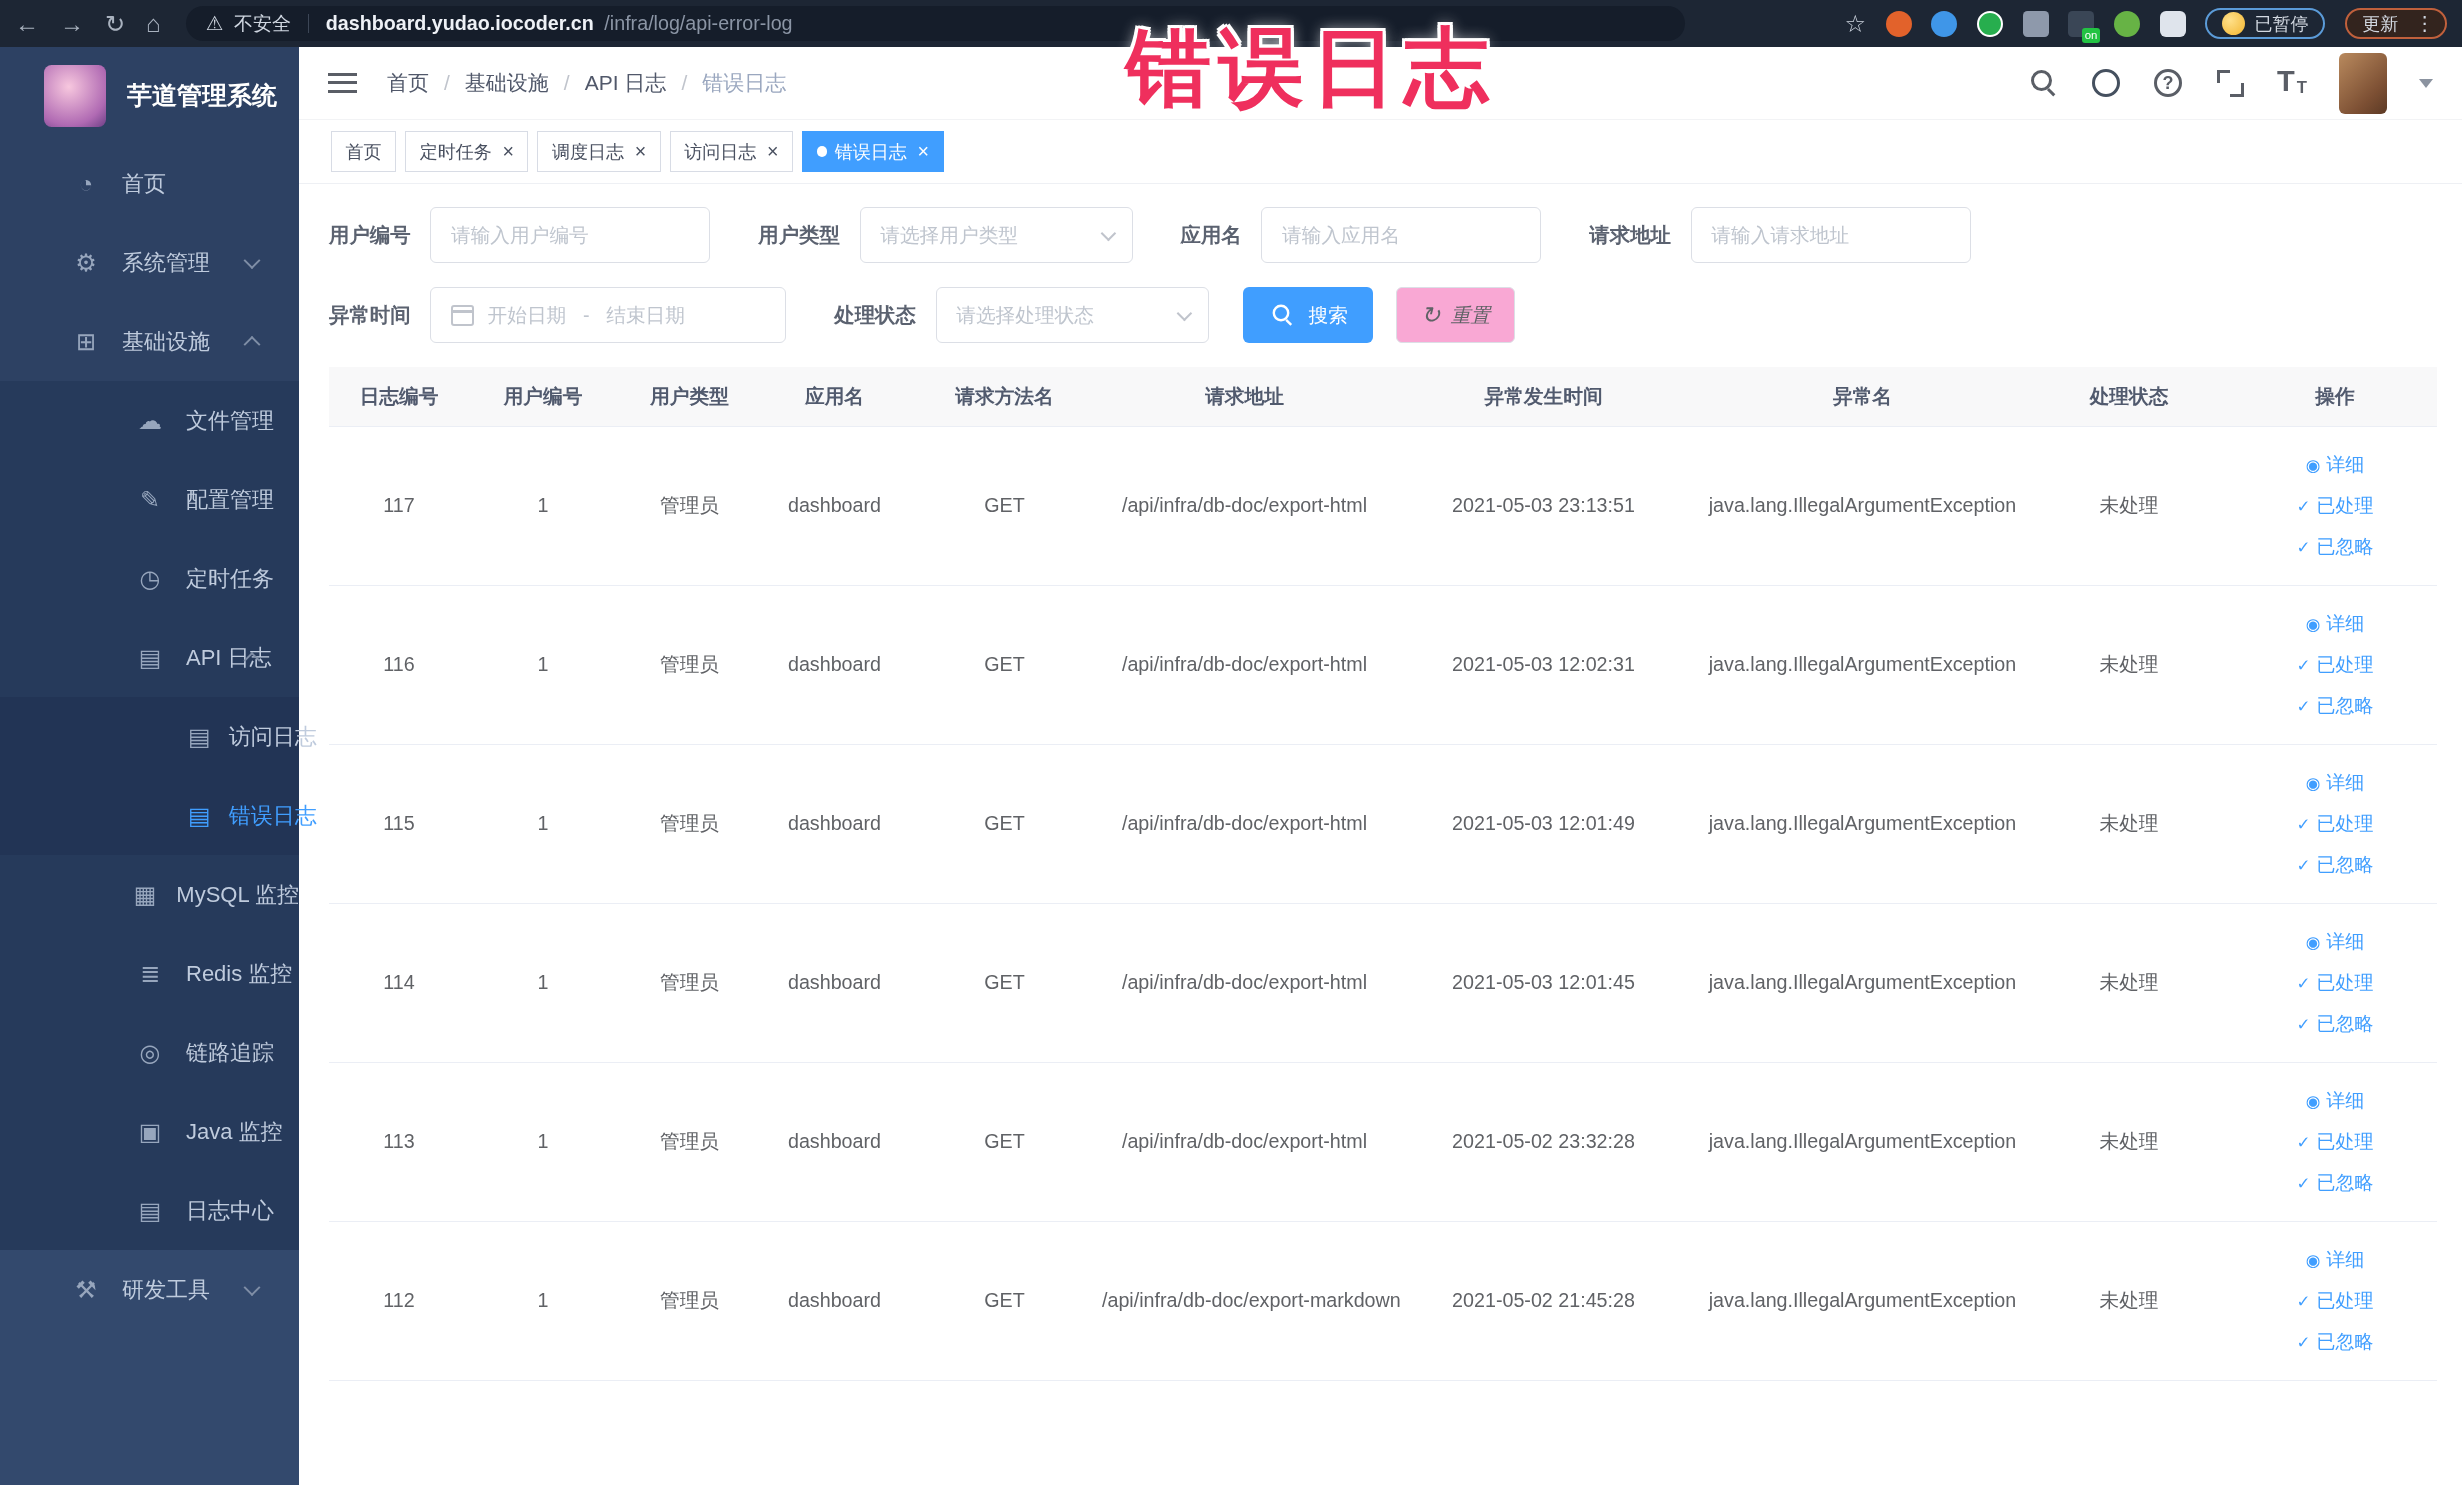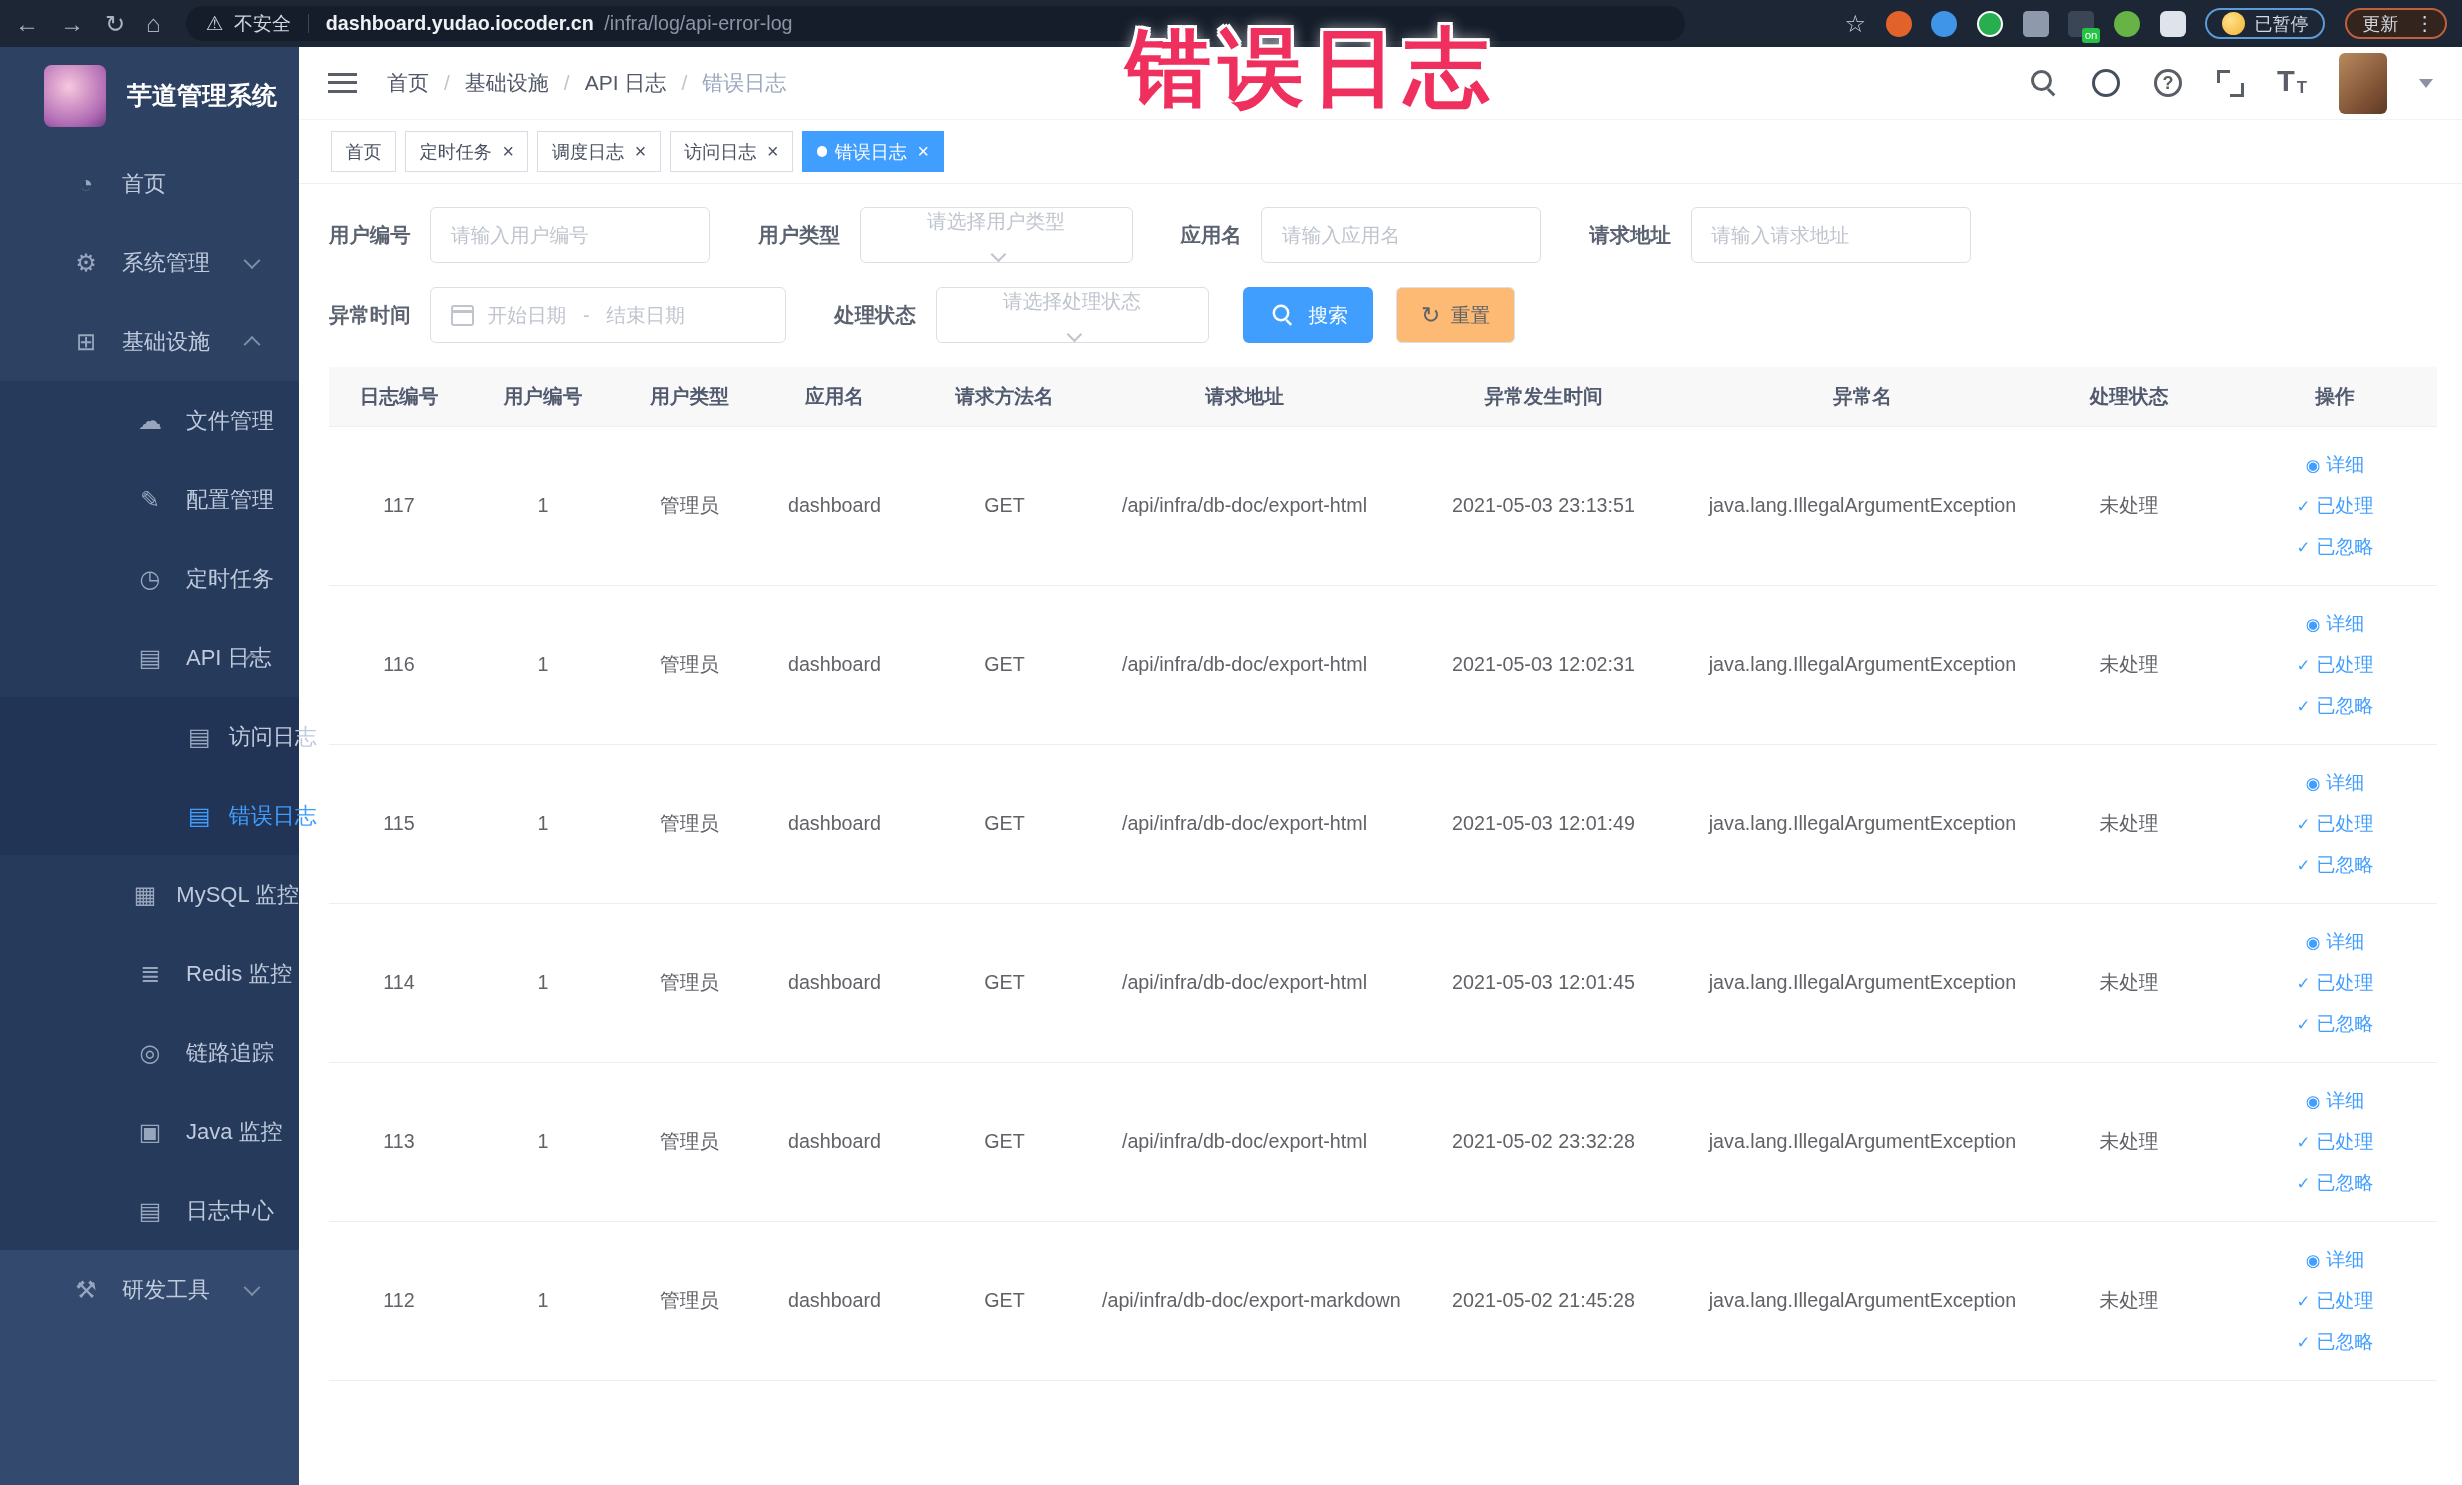--- a/index.html
+++ b/index.html
@@ -102,30 +102,30 @@
   .tagx { font-size:19.7px; line-height:1; padding-left:3px; cursor:pointer; }
   .tagx::before { content:"×"; }
 
   
   .content { padding:23px 30px 0 30px; flex:1; }
   .frow { display:flex; align-items:center; margin-bottom:24px; }
   .flabel { font-size:20.4px; font-weight:700; color:#5b6270; margin-right:19.7px; white-space:nowrap; }
   .fctrl { height:56px; border:1.5px solid #dcdfe6; border-radius:6px; background:#fff; display:flex; align-items:center; padding:0 19.7px; margin-right:48px; }
   input.fctrl { font-size:19.7px; color:#303133; outline:none; font-family:inherit; }
   input.fctrl::placeholder { color:#bfc5ce; }
-  .w370 { width:280px; } .w360 { width:273px;flex-direction:column; } .w470 { width:356px; }
+  .w370 { width:280px; } .w360 { width:273px; } .w470 { width:356px; }
   .fselect { justify-content:space-between; cursor:pointer; }
   .phtext { font-size:19.7px; color:#bfc5ce; white-space:nowrap; }
   .selchev { width:10.6px; height:10.6px; border-right:2.3px solid #c0c4cc; border-bottom:2.3px solid #c0c4cc; transform:rotate(45deg) translateY(-3px); }
   .i-cal { width:23px; height:21px; border:2.3px solid #c0c4cc; border-radius:3px; position:relative; flex:none; margin-right:13.6px; }
   .i-cal::before { content:""; position:absolute; left:0; right:0; top:3.8px; height:2.3px; background:#c0c4cc; }
   .dr-sep { color:#bfc5ce; font-size:19.7px; padding:0 16.7px; }
   .btn { height:56px; border-radius:6px; display:flex; align-items:center; gap:10.6px; padding:0 24px; font-size:19.7px; cursor:pointer; border:1.5px solid transparent; white-space:nowrap;justify-content:flex-end; }
   .btn-primary { background:#409eff; color:#fff; margin-left:-13.6px; }
-  .btn-plain { background:#fdba74; color:#606266; border-color:#dcdfe6; margin-left:23px; }
+  .btn-plain { background:#f9a8d4; color:#606266; border-color:#dcdfe6; margin-left:23px;font-style:italic; }
   .i-mag { width:30px; height:30px; position:relative; display:inline-block; transform:scale(.8); }
   .i-refresh::before { content:"↻"; font-size:23px; }
 
   
   .toolbar { display:flex; align-items:center; margin:4.5px 0 19.7px 0; }
   .btn-export { height:50px; padding:0 19.7px; background:#fdf6ec; border:1.5px solid #f5dab1; border-radius:6px; color:#e6a23c; font-size:19px; display:flex; align-items:center; gap:9px; cursor:pointer; }
   .i-down { position:relative; width:19.7px; height:23px; display:inline-block; border-bottom:2.3px solid currentColor; text-align:center; font-size:19.7px; line-height:19.7px; }
   .i-down::before { content:"↓"; }
   .tool-circles { margin-left:auto; display:flex; gap:16.7px; }
   .circle-btn { width:47px; height:47px; border-radius:50%; border:1.5px solid #e2e5ea; background:#fff; color:#606266; display:flex; align-items:center; justify-content:center; cursor:pointer; }

